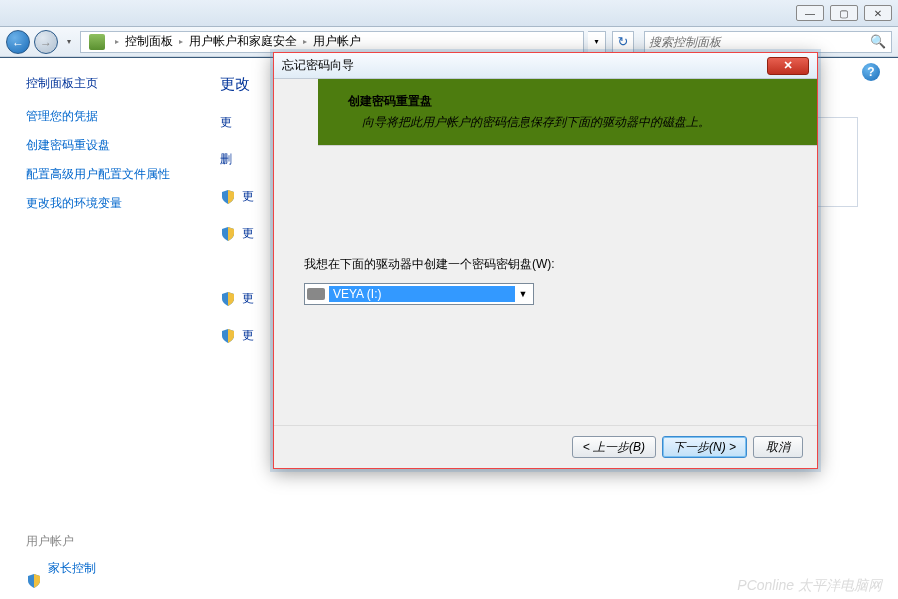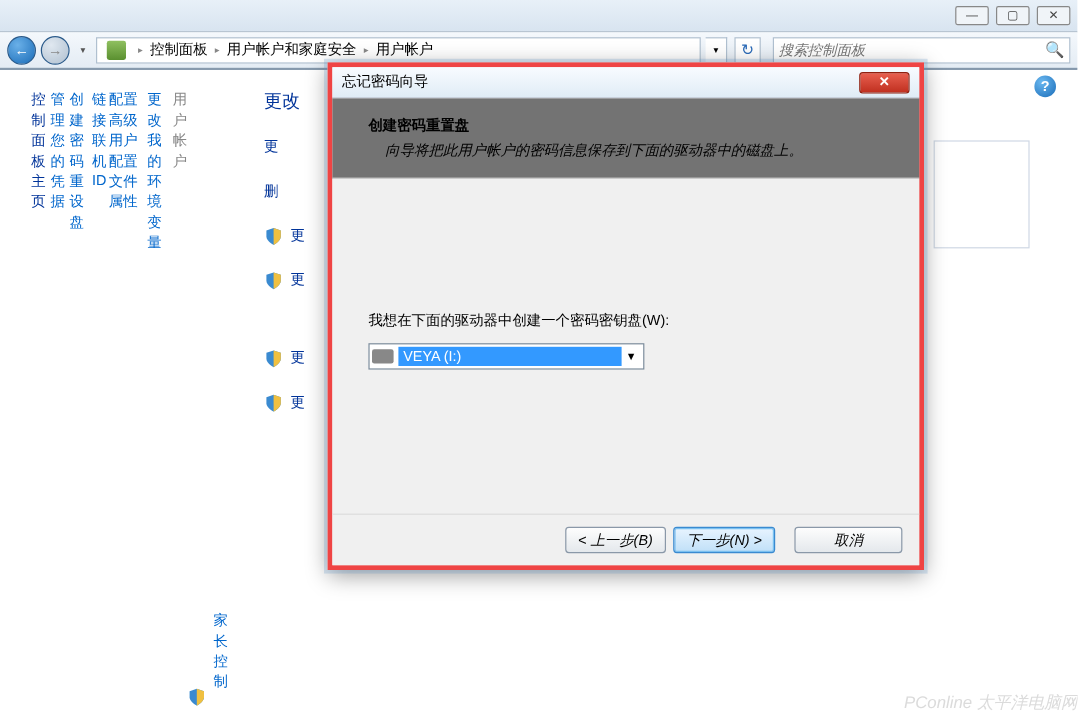--- a/index.html
+++ b/index.html
@@ -19,54 +19,54 @@
 .breadcrumbs span { color: #000; }
 .breadcrumbs .sep { color: #888; font-size: 8px; }
 .bcdrop { width: 18px; height: 22px; border: 1px solid #b0c0d0; border-left: none; background: #fff; display: flex; align-items: center; justify-content: center; font-size: 8px; }
 .refresh { width: 22px; height: 22px; border: 1px solid #b0c0d0; background: #fff; margin-left: 2px; display: flex; align-items: center; justify-content: center; color: #2a6ab8; font-size: 13px; }
 .searchbox { width: 248px; height: 22px; border: 1px solid #b0c0d0; background: #fff; margin-left: 6px; display: flex; align-items: center; padding: 0 4px; }
 .searchbox input { border: none; flex: 1; font-style: italic; color: #888; font-size: 12px; outline: none; }
 .searchbox .sicon { color: #4a7ab0; font-size: 13px; }
 
 
 .main { display: flex; height: 542px; background: #fff; }
-.sidebar { width: 200px; padding: 18px 10px 10px 26px; background: #fff; display: flex; }
+.sidebar { width: 200px; padding: 18px 10px 10px 26px; background: #fff; display: flex; flex-direction: column; }
 .sidebar .head { color: #003399; font-size: 12px; margin-bottom: 16px; }
 .sidebar a { color: #0066cc; text-decoration: none; display: block; margin-bottom: 12px; }
 .sidebar .spacer { flex: 1; }
 .sidebar .also { color: #888; margin-bottom: 10px; }
 .sidebar .shield-row { display: flex; align-items: flex-end; gap: 6px; }
 .content { flex: 1; padding: 18px 20px; position: relative; }
 .content h2 { color: #003399; font-size: 15px; font-weight: normal; }
 .content .row { display: flex; align-items: center; gap: 6px; margin-top: 20px; }
 .content .row.trunc { color: #003399; }
 .help-icon { position: absolute; right: 18px; top: 6px; width: 18px; height: 18px; border-radius: 50%; background: radial-gradient(circle at 35% 30%, #6ab8f0, #1a6cb8); color: #fff; display: flex; align-items: center; justify-content: center; font-size: 12px; font-weight: bold; }
 .rightbox { position: absolute; right: 40px; top: 60px; width: 80px; height: 90px; border: 1px solid #cfd8e4; background: #fff; }
 .shield { width: 16px; height: 16px; display: inline-block; }
 .shield svg { width: 16px; height: 16px; }
 
 
 .overlay-line { position: absolute; left: 0; right: 0; top: 57px; height: 1px; background: #3a5a7a; }
-.wizard { position: absolute; left: 273px; top: 52px; width: 497px; background: #f0f0f0; border: 4px solid #ef4444; box-shadow: 0 0 0 3px rgba(100,150,200,.25), 0 4px 18px rgba(0,0,0,.4); }
+.wizard { position: absolute; left: 273px; top: 52px; width: 545px; background: #f0f0f0; border: 1px solid #ef4444; box-shadow: 0 0 0 3px rgba(100,150,200,.25), 0 4px 18px rgba(0,0,0,.4); }
 .wizard-title { height: 26px; background: linear-gradient(#f8fbff, #e0ecf6); border-bottom: 1px solid #c0cad6; display: flex; align-items: center; padding: 0 8px; }
 .wizard-title span { flex: 1; }
 .closebtn { width: 42px; height: 18px; border-radius: 3px; background: linear-gradient(#e86050, #c03020); border: 1px solid #902010; color: #fff; display: flex; align-items: center; justify-content: center; font-size: 11px; font-weight: bold; }
-.wizard-head { background: #737373; padding: 14px 30px 14px 30px; border-bottom: 1px solid #d0d0d0; }
+.wizard-head { background: #4d7c0f; padding: 14px 30px 14px 30px; border-bottom: 1px solid #d0d0d0; margin-left: 44px; }
 .wizard-head h3 { font-size: 12px; font-weight: bold; margin-bottom: 4px; }
 .wizard-head p { font-size: 12px; padding-left: 14px; font-style: italic; }
 .wizard-body { padding: 110px 30px 120px 30px; background: #f0f0f0; }
 .wizard-body .lbl { margin-bottom: 10px; }
 .drive-select { width: 230px; height: 22px; border: 1px solid #7a8a9a; background: #fff; display: flex; align-items: center; padding: 0 2px; }
 .drive-select .dicon { width: 18px; height: 12px; background: #888; border-radius: 2px; margin-right: 4px; }
 .drive-select .dval { flex: 1; background: #3399ff; color: #fff; padding: 1px 4px; }
 .drive-select .darrow { width: 16px; text-align: center; font-size: 9px; color: #000; }
 .wizard-foot { padding: 10px 14px; background: #f0f0f0; border-top: 1px solid #dcdcdc; display: flex; justify-content: flex-end; gap: 6px; font-style: italic; }
 .wbtn { height: 22px; padding: 0 10px; border: 1px solid #8a98a8; background: linear-gradient(#fdfdfd, #e4e8ec); border-radius: 3px; font-size: 12px; display: flex; align-items: center; }
 .wbtn.primary { border: 1px solid #3a8ad0; background: linear-gradient(#e8f4ff, #c0e0f8); box-shadow: 0 0 0 1px #7ac0f0 inset; }
-.watermark { position: absolute; right: 0; bottom: 4px; color: #ccc; font-style: italic; font-size: 14px; opacity: .7; }
+.watermark { position: absolute; right: 16px; bottom: 4px; color: #ccc; font-style: italic; font-size: 14px; opacity: .7; }
 </style>
 </head>
 <body>
 
 <div class="titlebar">
   <div class="winbtn">―</div>
   <div class="winbtn">▢</div>
   <div class="winbtn">✕</div>
 </div>
 
@@ -91,21 +91,20 @@
   </div>
 </div>
 
 <div class="overlay-line"></div>
 
 <div class="main">
   <div class="sidebar">
     <div class="head">控制面板主页</div>
     <a>管理您的凭据</a>
     <a>创建密码重设盘</a>
-    <a>链接联机 ID</a>
     <a>配置高级用户配置文件属性</a>
     <a>更改我的环境变量</a>
     <div class="spacer"></div>
     <div class="also">用户帐户</div>
     <div class="shield-row">
       <span class="shield">
         <svg viewBox="0 0 16 16">
             <path d="M8 1 L14 3 V8 C14 12 8 15 8 15 C8 15 2 12 2 8 V3 Z" fill="#3a8ad0"></path>
             <path d="M8 1 L14 3 V8 C14 12 8 15 8 15 V1 Z" fill="#f0c040"></path>
           </svg>
@@ -165,17 +164,17 @@
     <div class="lbl">我想在下面的驱动器中创建一个密码密钥盘(W):</div>
     <div class="drive-select">
       <div class="dicon"></div>
       <div class="dval">VEYA (I:)</div>
       <div class="darrow">▼</div>
     </div>
   </div>
   <div class="wizard-foot">
     <div class="wbtn">&lt; 上一步(B)</div>
     <div class="wbtn primary">下一步(N) &gt;</div>
-    <div class="wbtn" style="margin-left:10px;padding:0 32px">取消</div>
+    <div class="wbtn" style="padding:0 12px">取消</div>
   </div>
 </div>
 
 <div class="watermark">PConline 太平洋电脑网</div>
 
 </body></html>

